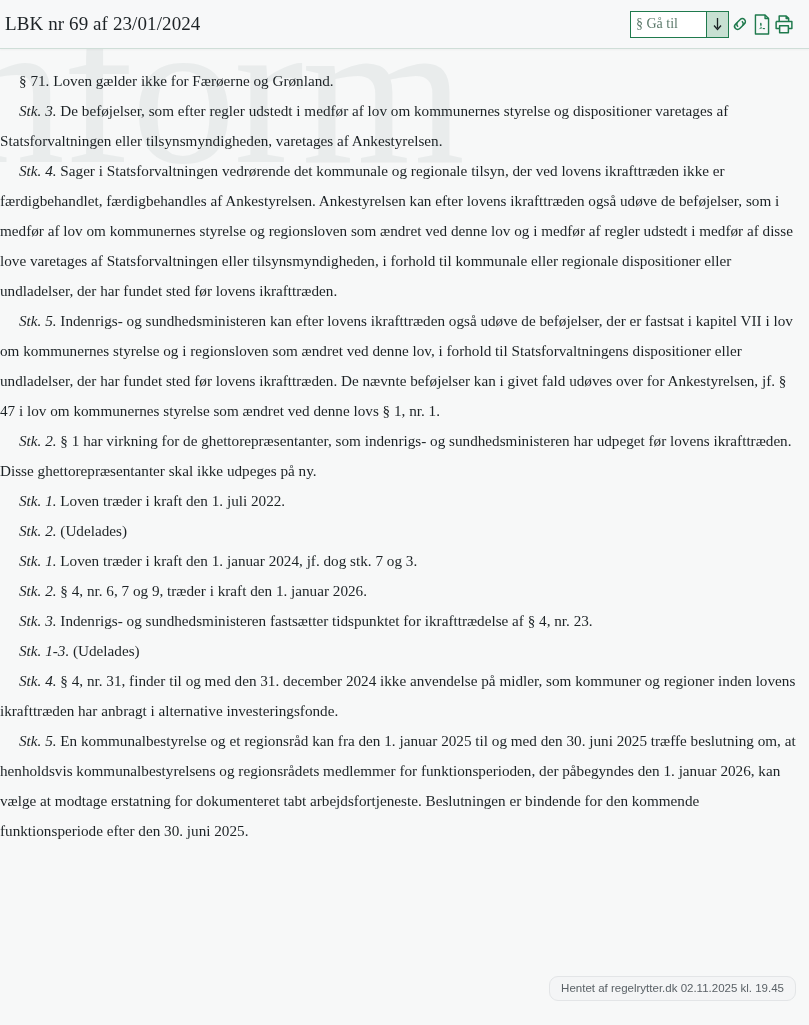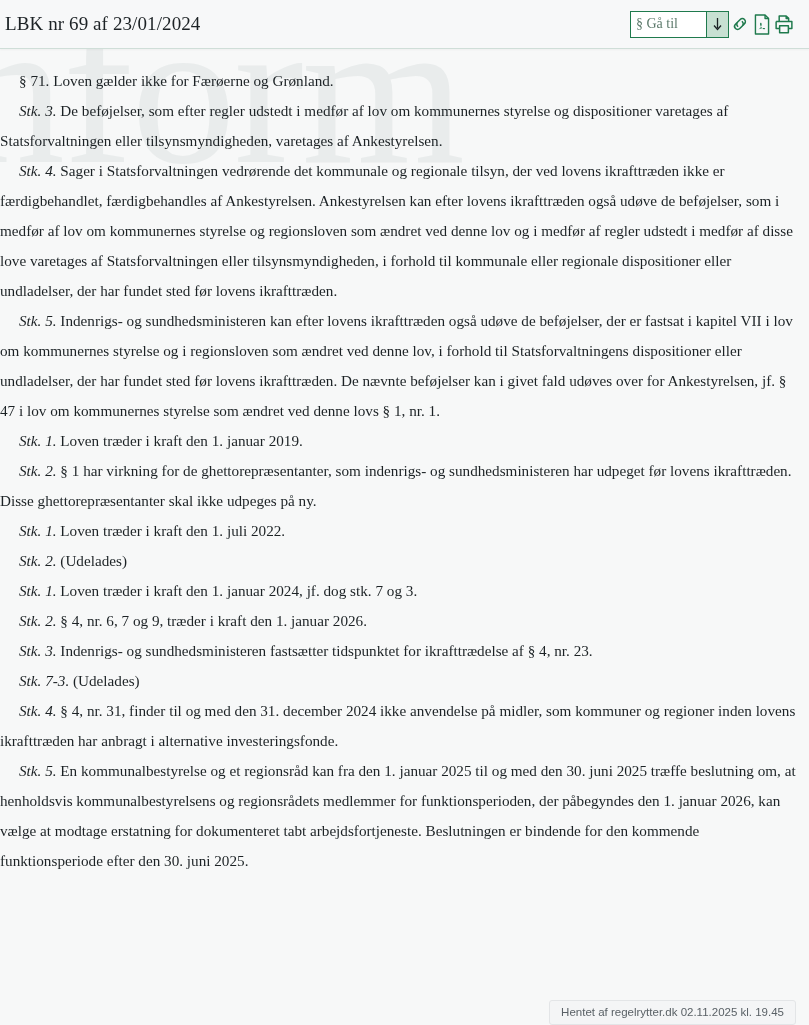--- a/index.html
+++ b/index.html
@@ -118,25 +118,25 @@
     color: #1f7a4d;
     text-decoration: none;
     font-size: 11px;
     vertical-align: super;
   }
 
   
   #footer-badge {
     position: absolute;
     right: 13px;
-    bottom: 0;
+    bottom: 24px;
     z-index: 4;
     background: #f4f5f6;
     border: 1px solid #e3e5e7;
-    border-radius: 3px;
+    border-radius: 9px;
     padding: 5px 11px 6px 11px;
     font-family: "Liberation Sans", "DejaVu Sans", sans-serif;
     font-size: 11.5px;
     color: #5a6166;
     white-space: nowrap;
   }
 </style>
 </head>
 <body>
 
@@ -188,26 +188,25 @@
 
   </div>
 </div>
 
 <div id="content">
   <div id="paras">
       <p class="para"><span class="">§ 71.</span><span> Loven gælder ikke for Færøerne og Grønland.</span></p>
       <p class="para"><span class="stk">Stk. 3.</span><span> De beføjelser, som efter regler udstedt i medfør af lov om kommunernes styrelse og dispositioner varetages af Statsforvaltningen eller tilsynsmyndigheden, varetages af Ankestyrelsen.</span></p>
       <p class="para"><span class="stk">Stk. 4.</span><span> Sager i Statsforvaltningen vedrørende det kommunale og regionale tilsyn, der ved lovens ikrafttræden ikke er færdigbehandlet, færdigbehandles af Ankestyrelsen. Ankestyrelsen kan efter lovens ikrafttræden også udøve de beføjelser, som i medfør af lov om kommunernes styrelse og regionsloven som ændret ved denne lov og i medfør af regler udstedt i medfør af disse love varetages af Statsforvaltningen eller tilsynsmyndigheden, i forhold til kommunale eller regionale dispositioner eller undladelser, der har fundet sted før lovens ikrafttræden.</span></p>
       <p class="para"><span class="stk">Stk. 5.</span><span> Indenrigs- og sundhedsministeren kan efter lovens ikrafttræden også udøve de beføjelser, der er fastsat i kapitel VII i lov om kommunernes styrelse og i regionsloven som ændret ved denne lov, i forhold til Statsforvaltningens dispositioner eller undladelser, der har fundet sted før lovens ikrafttræden. De nævnte beføjelser kan i givet fald udøves over for Ankestyrelsen, jf. § 47 i lov om kommunernes styrelse som ændret ved denne lovs § 1, nr. 1.</span></p>
-      <p class="para"><span class="stk">Stk. 1.</span><span> Loven træder i kraft den 1. januar 2019.</span></p>
       <p class="para"><span class="stk">Stk. 2.</span><span> § 1 har virkning for de ghettorepræsentanter, som indenrigs- og sundhedsministeren har udpeget før lovens ikrafttræden. Disse ghettorepræsentanter skal ikke udpeges på ny.</span></p>
       <p class="para"><span class="stk">Stk. 1.</span><span> Loven træder i kraft den 1. juli 2022.</span></p>
       <p class="para"><span class="stk">Stk. 2.</span><span> (Udelades)</span></p>
       <p class="para"><span class="stk">Stk. 1.</span><span> Loven træder i kraft den 1. januar 2024, jf. dog stk. 7 og 3.</span></p>
       <p class="para"><span class="stk">Stk. 2.</span><span> § 4, nr. 6, 7 og 9, træder i kraft den 1. januar 2026.</span></p>
       <p class="para"><span class="stk">Stk. 3.</span><span> Indenrigs- og sundhedsministeren fastsætter tidspunktet for ikrafttrædelse af § 4, nr. 23.</span></p>
-      <p class="para"><span class="stk">Stk. 7-3.</span><span> (Udelades)</span></p>
+      <p class="para"><span class="stk">Stk. 1-3.</span><span> (Udelades)</span></p>
       <p class="para"><span class="stk">Stk. 4.</span><span> § 4, nr. 31, finder til og med den 31. december 2024 ikke anvendelse på midler, som kommuner og regioner inden lovens ikrafttræden har anbragt i alternative investeringsfonde.</span></p>
       <p class="para"><span class="stk">Stk. 5.</span><span> En kommunalbestyrelse og et regionsråd kan fra den 1. januar 2025 til og med den 30. juni 2025 træffe beslutning om, at henholdsvis kommunalbestyrelsens og regionsrådets medlemmer for funktionsperioden, der påbegyndes den 1. januar 2026, kan vælge at modtage erstatning for dokumenteret tabt arbejdsfortjeneste. Beslutningen er bindende for den kommende funktionsperiode efter den 30. juni 2025.</span></p>
     </div>
 </div>
 
 <div id="footer-badge">Hentet af regelrytter.dk 02.11.2025 kl. 19.45</div>
 
 </body></html>

